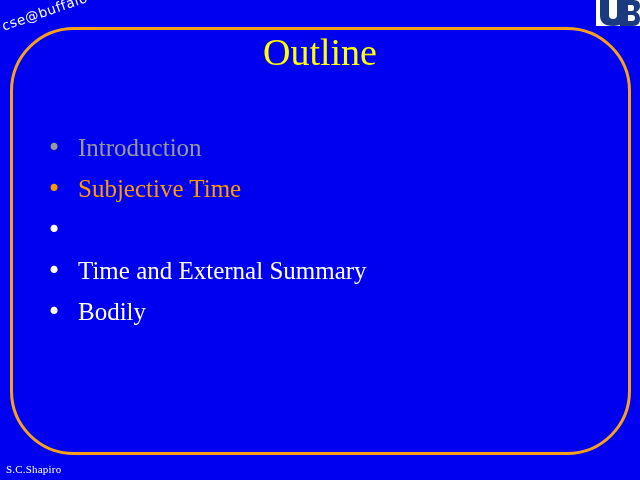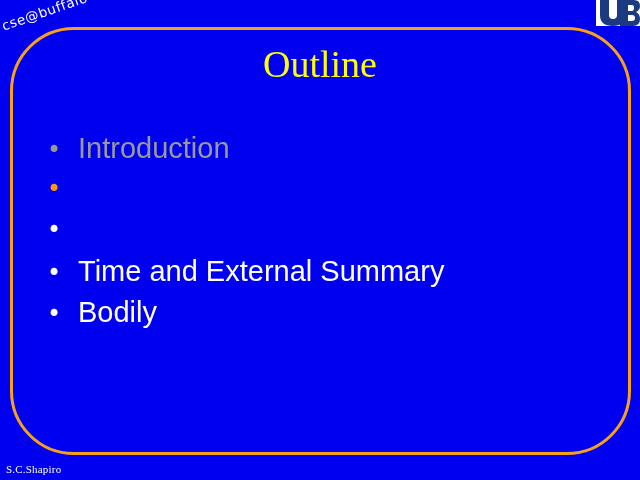--- a/index.html
+++ b/index.html
@@ -67,21 +67,20 @@
   #title {
     position: absolute;
     left: 0;
     right: 0;
     top: 30px;
     text-align: center;
     color: #ffff00;
     font-size: 38px;
     line-height: 44px;
     font-family: "Liberation Serif", "DejaVu Serif", serif;
-    margin-top: 12px;
   }
 
   
   #bullets {
     position: absolute;
     left: 47px;
     top: 133px;
     width: 540px;
   }
   .bullet-row {
@@ -91,23 +90,23 @@
     white-space: nowrap;
   }
   .bullet-mark {
     width: 31px;
     flex: 0 0 31px;
     font-size: 24px;
     line-height: 30px;
     font-family: "DejaVu Sans", "Liberation Sans", sans-serif;
   }
   .bullet-text {
-    font-size: 29px;
+    font-size: 25px;
     line-height: 30px;
-    font-family: Liberation Sans, sans-serif;
+    font-family: Liberation Serif, serif;
   }
   .state-dim  .bullet-mark, .state-dim  .bullet-text  { color: #999999; }
   .state-current .bullet-mark, .state-current .bullet-text { color: #ff9900; }
   .state-normal .bullet-mark, .state-normal .bullet-text { color: #ffffff; }
 
   
   #footer {
     position: absolute;
     left: 6px;
     bottom: 4px;
@@ -140,20 +139,21 @@
 
   <div id="bullets">
 
     <div class="bullet-row state-dim">
       <span class="bullet-mark">•</span>
       <span class="bullet-text">Introduction</span>
     </div>
 
     <div class="bullet-row state-current">
       <span class="bullet-mark">•</span>
+      <span class="bullet-text">Subjective Time</span>
     </div>
 
     <div class="bullet-row state-normal">
       <span class="bullet-mark">•</span>
     </div>
 
     <div class="bullet-row state-normal">
       <span class="bullet-mark">•</span>
       <span class="bullet-text">Time and External Summary</span>
     </div>

